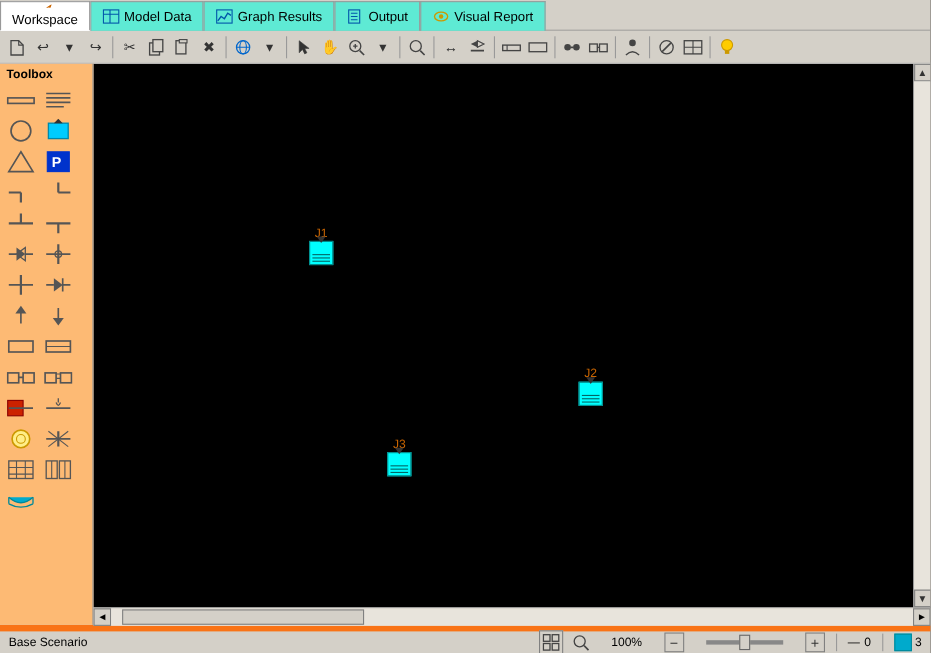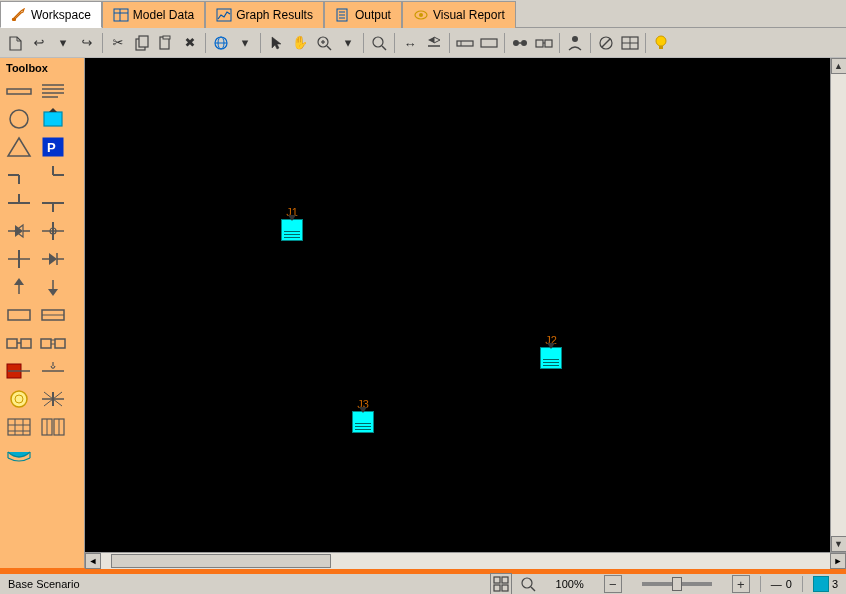--- a/index.html
+++ b/index.html
@@ -11,31 +11,32 @@
       align-items: stretch;
       height: 28px;
       background: #d4d0c8;
       border-bottom: 1px solid #999;
     }
     .tab {
       display: flex; align-items: center; gap: 4px;
       padding: 2px 10px;
       border: 1px solid #999;
       border-bottom: none;
-      background: #fdba74;
+      background: #5eead4;
       cursor: pointer;
       font-size: 12px;
       white-space: nowrap;
       position: relative;
       top: 1px;
     }
     .tab.active {
       background: #fff;
       border-bottom: 1px solid #fff;
       z-index: 2;
+      flex-direction: column;
     }
 
     
     .toolbar {
       display: flex; align-items: center;
       height: 30px;
       background: #d4d0c8;
       border-bottom: 1px solid #bbb;
       padding: 2px 4px;
       gap: 2px;
@@ -589,21 +590,21 @@
           <div class="junction-box">
             <div class="junction-arrow"></div>
             <div class="junction-lines">
               <div class="junction-line"></div>
               <div class="junction-line"></div>
               <div class="junction-line"></div>
             </div>
           </div>
         </div>
 
-        <div class="junction" style="left:455px; top:276px;">
+        <div class="junction" style="left:441px; top:276px;">
           <span class="junction-label">J2</span>
           <div class="junction-box">
             <div class="junction-arrow"></div>
             <div class="junction-lines">
               <div class="junction-line"></div>
               <div class="junction-line"></div>
               <div class="junction-line"></div>
             </div>
           </div>
         </div>

